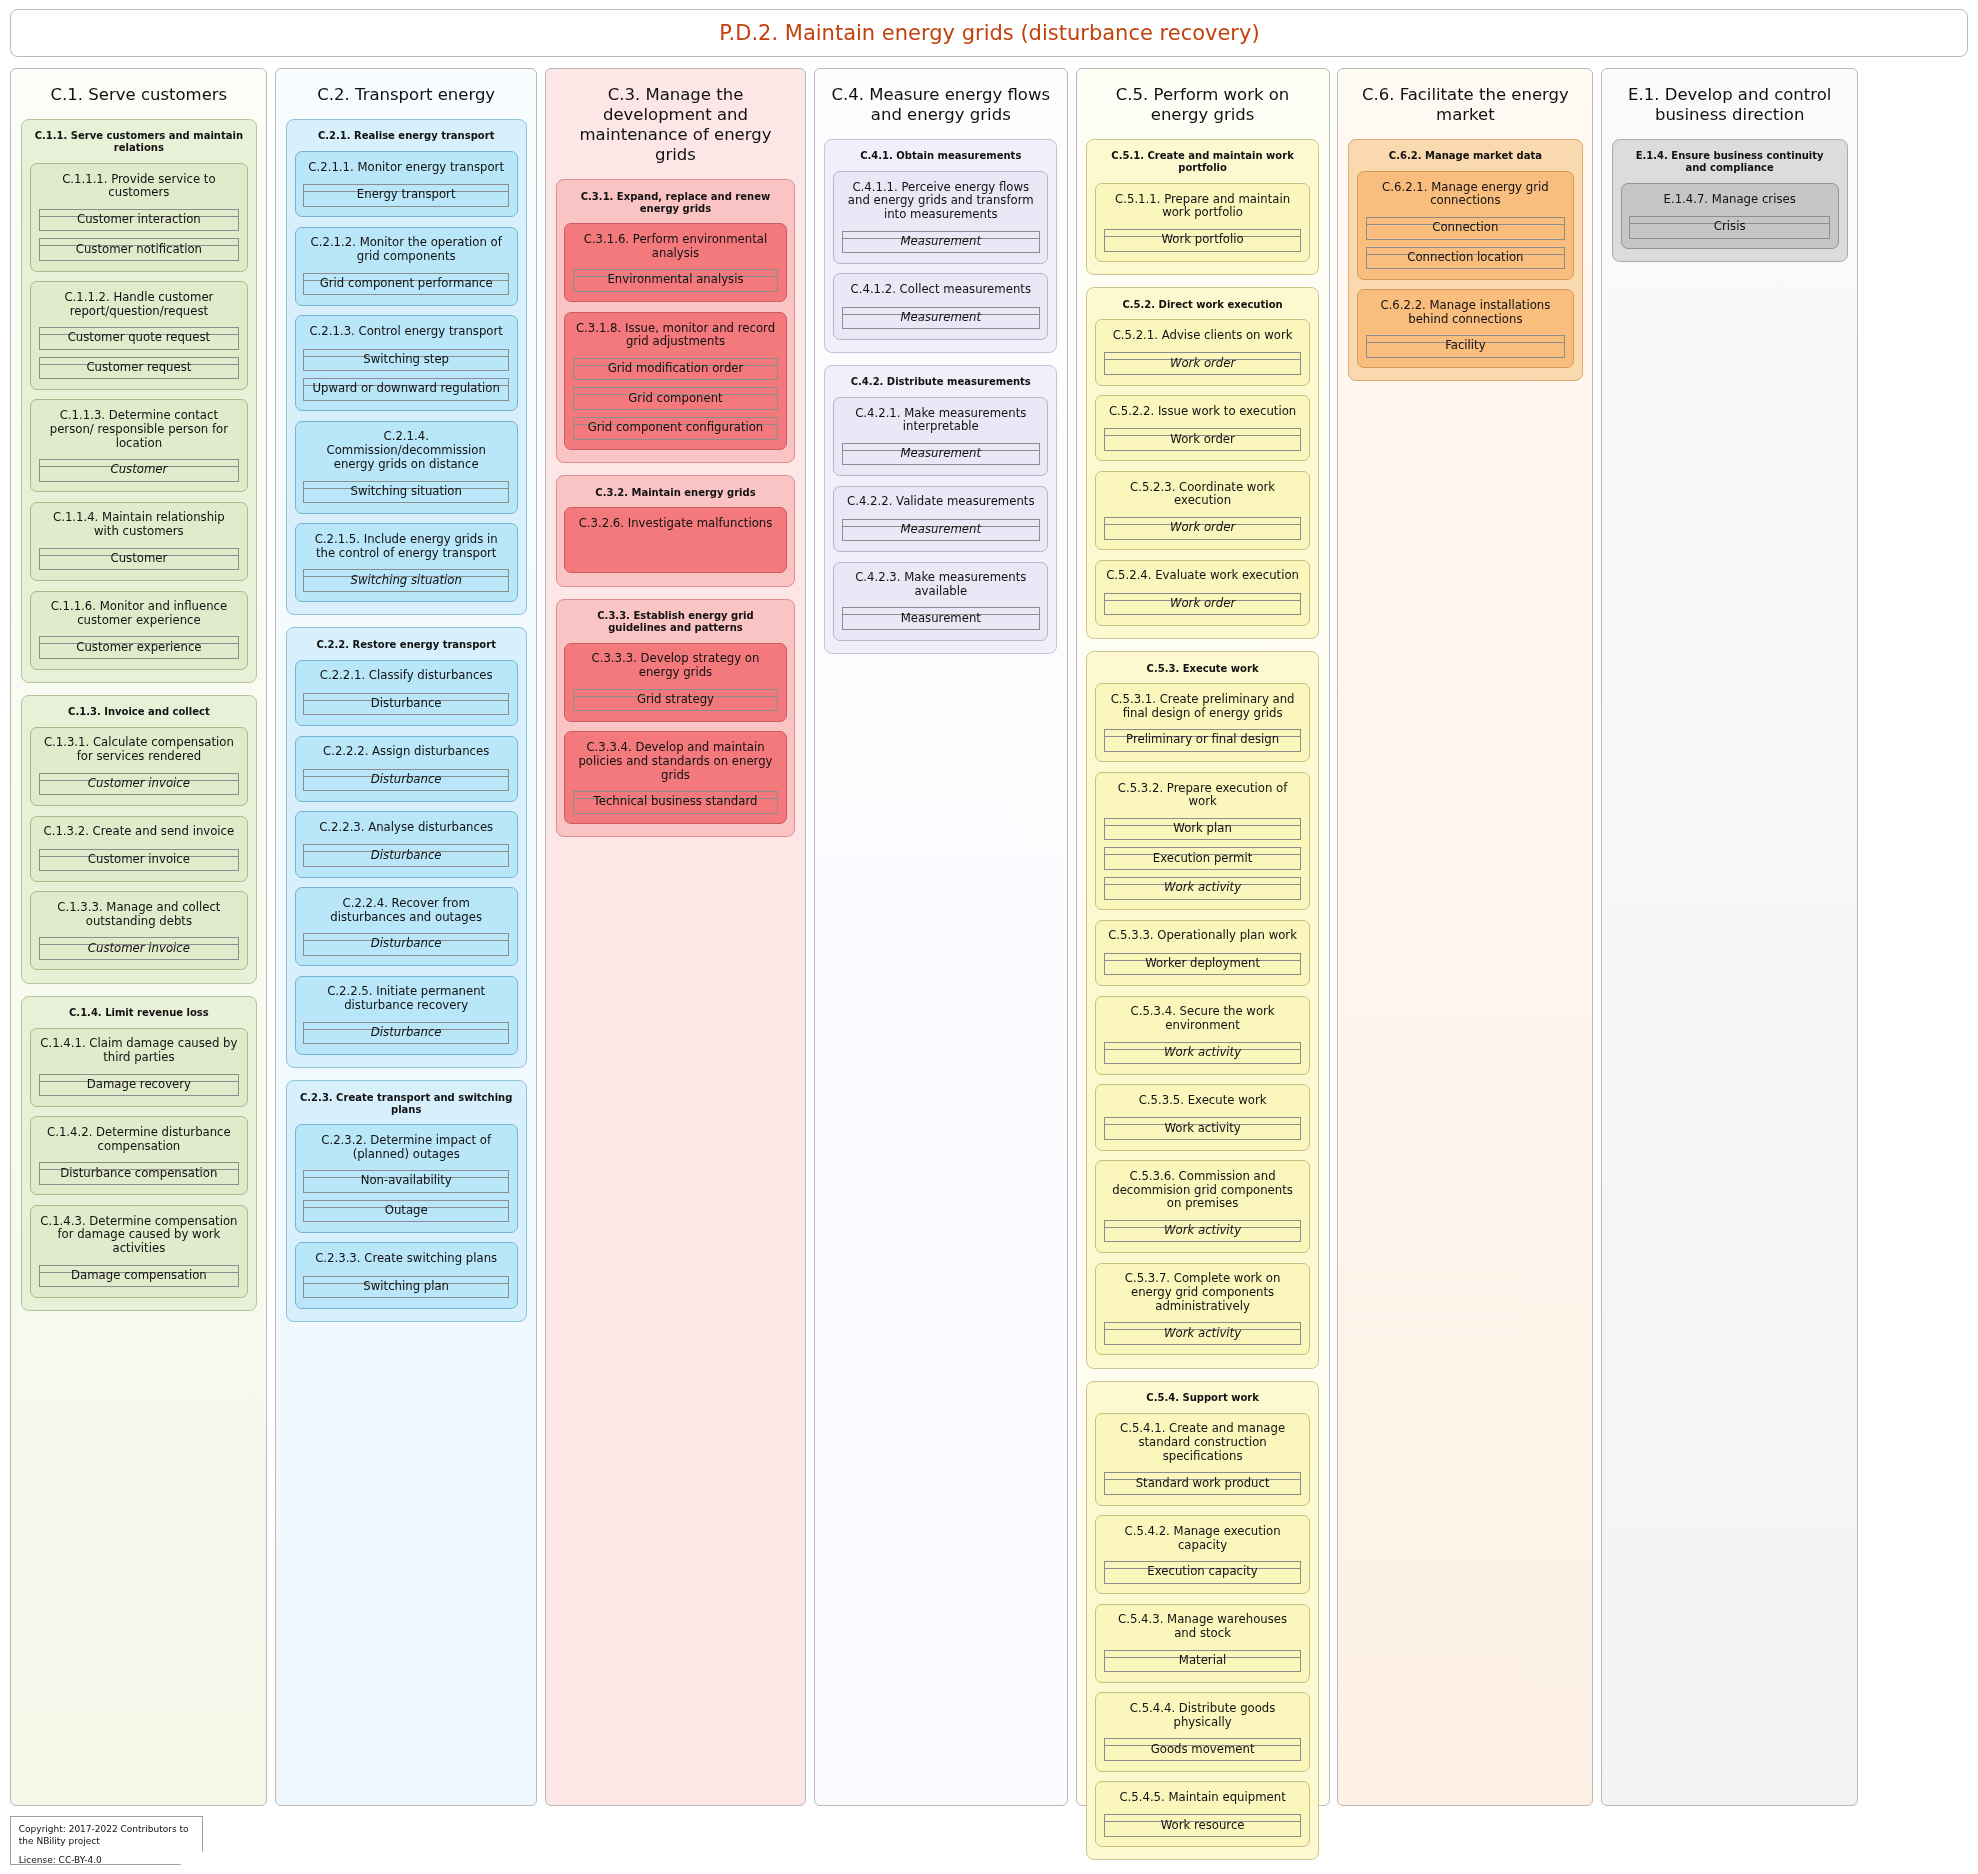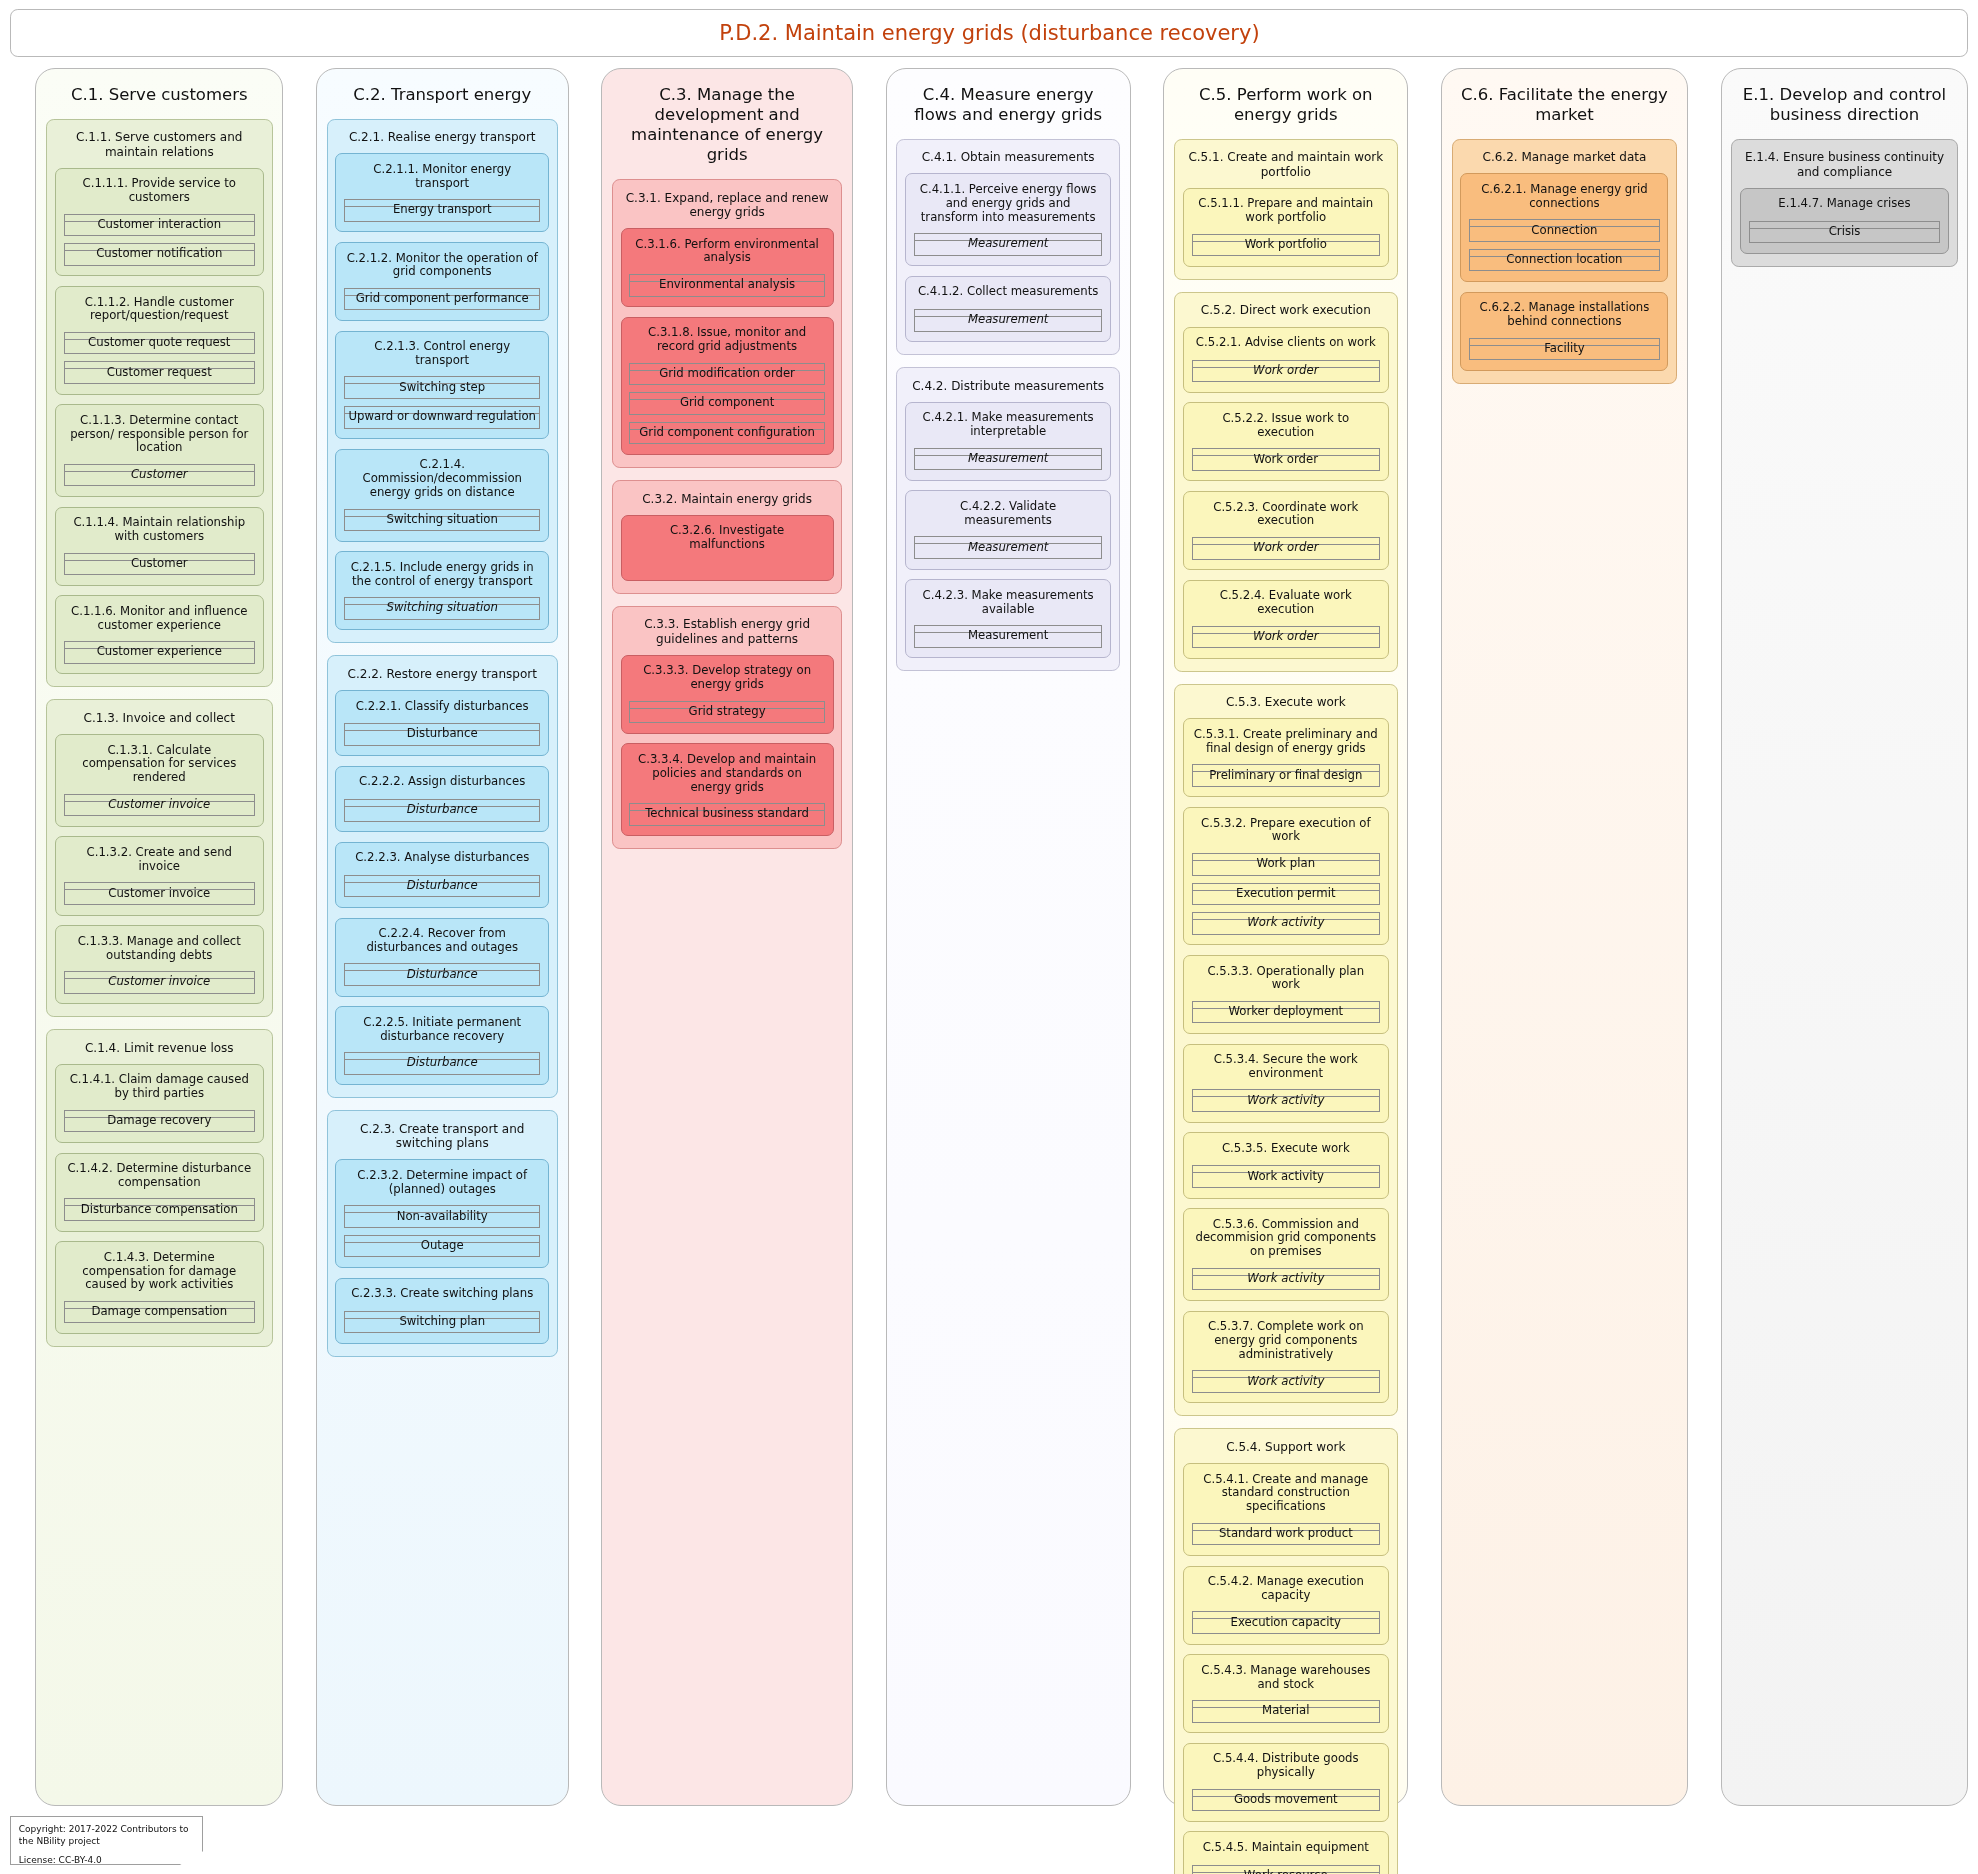--- a/index.html
+++ b/index.html
@@ -46,47 +46,47 @@
     left: 10.4px;
     top: 68px;
     width: 1958px;
     display: flex;
     align-items: flex-start;
     gap: 7.8px;
   }
   .col {
     box-sizing: border-box;
     border: 0.9px solid #b9b9b9;
-    border-radius: 20px;
+    border-radius: 6px;
     padding: 7.8px 9.6px 12px 9.6px;
     min-height: 1738px;
-    margin-left: 25px;
   }
   .col-title {
     text-align: center;
     font-size: 16.5px;
     line-height: 1.22;
     color: #111;
     padding: 7.8px 5.2px 14px 5.2px;
   }
 
   
   .grp {
     box-sizing: border-box;
     border: 0.9px solid #bdbdbd;
     border-radius: 7.8px;
     padding: 7px 7.8px 10.4px 7.8px;
     margin-bottom: 12px;
   }
   .grp-title {
     text-align: center;
-    font-size: 12px;
+    font-size: 10px;
     line-height: 1.2;
     padding: 3.5px 3.5px 8.7px 3.5px;
     color: #111;
+    font-weight: bold;
   }
 
   
   .cap {
     box-sizing: border-box;
     border: 0.9px solid #b5b5b5;
     border-radius: 7px;
     padding: 6px 7.8px 9.6px 7.8px;
     margin-bottom: 9.6px;
     min-height: 66px;

